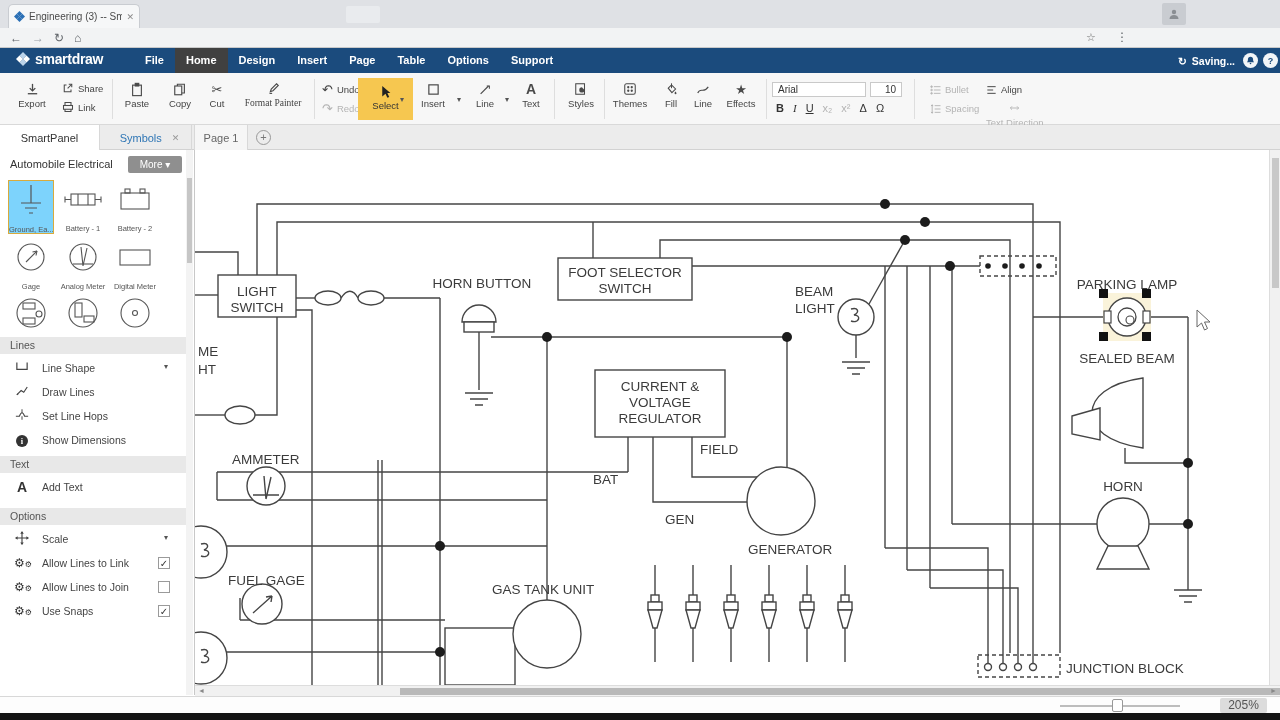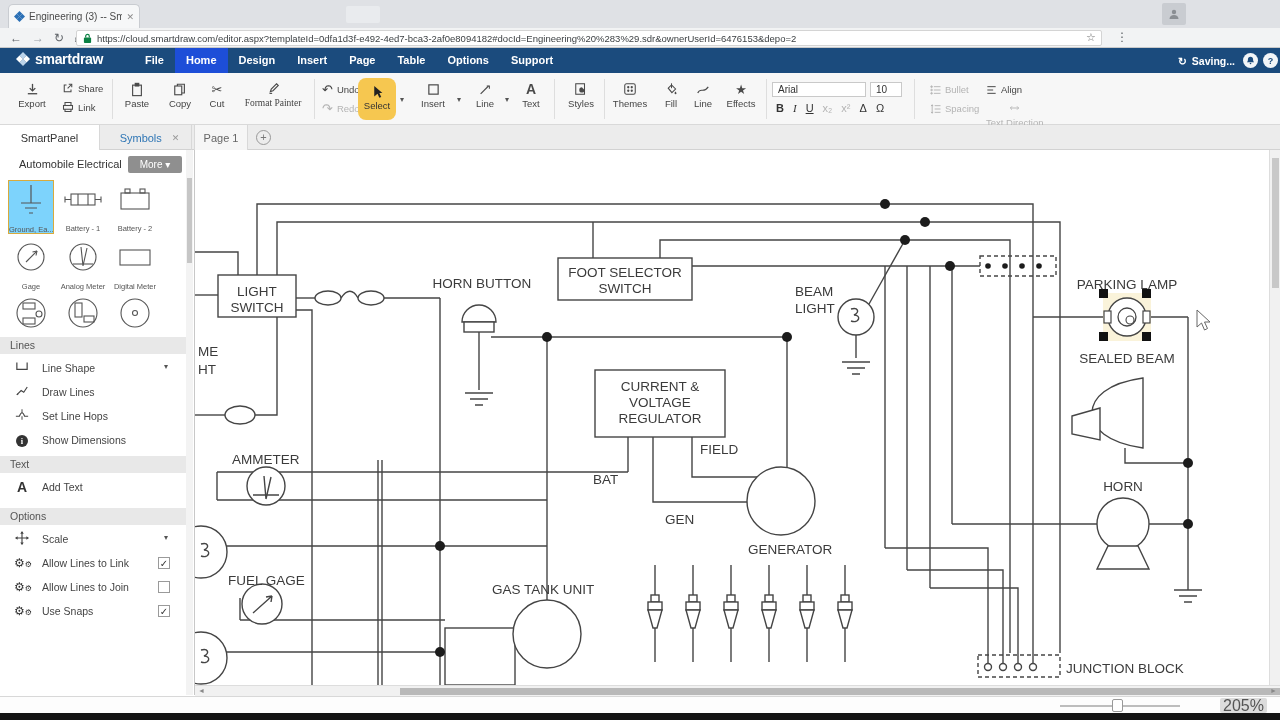--- a/index.html
+++ b/index.html
@@ -17,50 +17,50 @@
   #urlfield { position:absolute; left:76px; top:2px; width:1026px; height:16px; background:#fff; border:1px solid #d4d4d4; border-radius:2px; display:flex; align-items:center; padding:0 6px; gap:5px; }
   #urltext { font-size:9.5px; color:#3c4043; white-space:nowrap; overflow:hidden; }
   .star { position:absolute; left:1086px; top:3px; font-size:11px; color:#777; }
   .menu3 { position:absolute; left:1116px; top:2px; font-size:12px; color:#5f6368; }
   
   #appheader { position:absolute; left:0; top:48px; width:1280px; height:25px; background:#1b4b7d; }
   #logo { position:absolute; left:16px; top:3px; display:flex; align-items:center; gap:5px; }
   #logo .word { color:#fff; font-size:14px; font-weight:bold; letter-spacing:-0.3px; }
   .appmenu { position:absolute; left:134px; top:0; height:25px; display:flex; }
   .appmenu span { color:#fff; font-size:11px; font-weight:bold; line-height:25px; padding:0 11px; }
-  .appmenu span.active { background:#1d4ed8; }
+  .appmenu span.active { background:#404040; }
   #savebox { position:absolute; left:1178px; top:0; height:25px; display:flex; align-items:center; gap:5px; color:#fff; font-size:10.5px; font-weight:bold; }
   .hd-circle { position:absolute; top:5px; width:15px; height:15px; border-radius:50%; background:#f2f5f8; display:flex; align-items:center; justify-content:center; font-size:9px; color:#1b4b7d; font-weight:bold; }
   
   #toolbar { position:absolute; left:0; top:73px; width:1280px; height:52px; background:#f7f7f7; border-bottom:1px solid #d9d9d9; }
   .tbtn { position:absolute; text-align:center; color:#444; font-size:9.5px; }
   .tbtn .ic { height:18px; display:flex; align-items:center; justify-content:center; color:#4a4a4a; font-size:13px; }
   .trow { position:absolute; display:flex; align-items:center; gap:4px; font-size:9.5px; color:#444; }
   .trow.dim, .tbtn.dim { color:#b4b4b4; }
   .trow.dim svg *, .tbtn.dim svg * { stroke:#b9b9b9 !important; }
   .sep { position:absolute; top:6px; width:1px; height:40px; background:#dedede; }
-  #selectbtn { position:absolute; left:358px; top:5px; width:38px; height:42px; background:#f6c750; border-radius:8px; text-align:center; font-size:9.5px; color:#333; }
+  #selectbtn { position:absolute; left:358px; top:5px; width:55px; height:42px; background:#f6c750; border-radius:0; text-align:center; font-size:9.5px; color:#333; }
   #selectbtn .ic { height:22px; display:flex; align-items:flex-end; justify-content:center; }
   .caret { position:absolute; font-size:8px; color:#555; }
   .fontfield { position:absolute; background:#fff; border:1px solid #c9c9c9; font-size:10px; color:#333; padding:1px 5px; height:15px; }
   .fmtch { position:absolute; top:29px; display:flex; gap:9px; font-size:11px; color:#333; align-items:center; }
   .fmtch .dim { color:#b4b4b4; }
   
   #tabsrow { position:absolute; left:0; top:125px; width:1280px; height:25px; background:#ececec; }
   #tabsrow .bline { position:absolute; left:100px; top:24px; width:1180px; height:1px; background:#d2d2d2; }
   .ptab { position:absolute; top:0; height:25px; font-size:11px; display:flex; align-items:center; justify-content:center; }
   #tab-smartpanel { left:0; width:100px; background:#fff; color:#333; border-right:1px solid #d8d8d8; }
   #tab-symbols { left:100px; width:92px; color:#2f76b5; border-right:1px solid #d8d8d8; gap:10px;padding-left:8px; }
   #tab-symbols .x { color:#999; font-size:9px; }
   #tab-page1 { left:194px; width:54px; background:#f6f6f6; border-right:1px solid #d8d8d8; border-left:1px solid #d8d8d8; color:#666; }
   #tab-plus { position:absolute; left:256px; top:5px; width:15px; height:15px; border:1px solid #999; border-radius:50%; color:#777; font-size:11px; line-height:13px; text-align:center; }
   
   #panel { position:absolute; left:0; top:150px; width:195px; height:545px; background:#fff; border-right:1px solid #c8c8c8; }
   #cathdr { position:absolute; left:0; top:4px; width:195px; height:22px; }
-  #cathdr .nm { position:absolute; left:19px; top:4px; font-size:11px; color:#333; }
+  #cathdr .nm { position:absolute; left:10px; top:4px; font-size:11px; color:#333; }
   #morebtn { position:absolute; left:128px; top:2px; width:54px; height:17px; background:#8f8f8f; color:#fff; font-size:10px; text-align:center; line-height:17px; border-radius:2px; }
   .symcell { position:absolute; width:46px; height:54px; text-align:center; }
   .symcell .lbl { font-size:7.5px; color:#555; white-space:nowrap; overflow:hidden; }
   .symcell.sel { background:#7dd3fc; border:1px solid #d9ab3c; }
   #pscroll { position:absolute; left:186px; top:0; width:7px; height:545px; background:#f3f3f3; }
   #pscroll .thumb { position:absolute; left:1px; top:28px; width:5px; height:85px; background:#c6c6c6; }
   .sechdr { position:absolute; left:0; width:186px; height:17px; background:#e8e8e8; font-size:10.5px; color:#555; line-height:17px; padding-left:10px; }
   .prow { position:absolute; left:0; width:186px; height:22px; font-size:10.5px; color:#444; }
   .prow .pic { position:absolute; left:14px; top:2px; width:16px; height:16px; color:#333; font-size:12px; text-align:center; line-height:16px; }
   .prow .plbl { position:absolute; left:42px; top:4px; }
@@ -71,21 +71,21 @@
   #canvas { position:absolute; left:195px; top:150px; width:1085px; height:535px; background:#fff; }
   #vscroll { position:absolute; left:1269px; top:150px; width:11px; height:535px; background:#f1f1f1; border-left:1px solid #ddd; }
   #vscroll .thumb { position:absolute; left:2px; top:8px; width:7px; height:130px; background:#c8c8c8; }
   #hscroll { position:absolute; left:195px; top:685px; width:1085px; height:11px; background:#f1f1f1; border-top:1px solid #ddd; }
   #hscroll .thumb { position:absolute; left:205px; top:2px; width:1048px; height:7px; background:#b9b9b9; }
   #hscroll .arr { position:absolute; top:1px; font-size:7px; color:#888; }
   
   #statusbar { position:absolute; left:0; top:696px; width:1280px; height:17px; background:#fdfdfd; border-top:1px solid #d8d8d8; }
   #zoomtrack { position:absolute; left:1060px; top:8px; width:120px; height:2px; background:#bdbdbd; }
   #zoomhandle { position:absolute; left:1112px; top:2px; width:11px; height:13px; background:#fff; border:1px solid #999; border-radius:2px; }
-  #zoombadge { position:absolute; left:1220px; top:1px; width:47px; height:15px; background:#dcdcdc; border-radius:2px; font-size:16px; color:#555; text-align:center; line-height:15px; }
+  #zoombadge { position:absolute; left:1220px; top:1px; width:47px; height:15px; background:#dcdcdc; border-radius:2px; font-size:12px; color:#555; text-align:center; line-height:15px; }
   #blackstrip { position:absolute; left:0; top:713px; width:1280px; height:7px; background:#141414; }
   svg text { font-family:"Liberation Sans", sans-serif; }
 </style>
 </head>
 <body>
 
 <div id="tabbar">
   <div class="chr-tab">
     <svg width="11" height="11" viewBox="0 0 16 16">
         <g fill="#2a6fb5">
@@ -104,27 +104,20 @@
         <circle cx="6" cy="4" r="2.2" fill="#8a8e93"></circle>
         <path d="M1.5 11c0-2.5 2-4 4.5-4s4.5 1.5 4.5 4z" fill="#8a8e93"></path>
       </svg>
   </div>
 </div>
 <div id="addrbar">
   <span class="nav-ic">←</span>
   <span class="nav-ic dim">→</span>
   <span class="nav-ic">↻</span>
   <span class="nav-ic">⌂</span>
-  <div id="urlfield">
-    <svg width="9" height="11" viewBox="0 0 10 12">
-        <rect x="1" y="5" width="8" height="6" rx="1" fill="#0b8043"></rect>
-        <path d="M3 5V3.5a2 2 0 0 1 4 0V5" fill="none" stroke="#0b8043" stroke-width="1.3"></path>
-      </svg>
-    <span id="urltext">https://cloud.smartdraw.com/editor.aspx?templateId=0dfa1d3f-e492-4ed7-bca3-2af0e8094182#docId=Engineering%20%283%29.sdr&amp;ownerUserId=6476153&amp;depo=2</span>
-  </div>
   <span class="star">☆</span>
   <span class="menu3">⋮</span>
 </div>
 
 <div id="appheader">
   <div id="logo">
     <svg width="14" height="14" viewBox="0 0 16 16">
         <g fill="#bcd4ea">
           <polygon points="8,0 12,4 8,8 4,4"></polygon>
           <polygon points="8,8 12,12 8,16 4,12"></polygon>
@@ -299,21 +292,21 @@
         </svg>
       </div>
     <div>Line</div>
   </div>
   <div class="tbtn" style="left:720px; top:7px; width:42px;">
     <div class="ic" style="font-size:13px;">★</div>
     <div>Effects</div>
   </div>
   <div class="sep" style="left:766px;"></div>
   <div class="fontfield" style="left:772px; top:9px; width:94px;">Arial</div>
-  <div class="fontfield" style="left:870px; top:9px; width:32px; text-align:left;">10</div>
+  <div class="fontfield" style="left:870px; top:9px; width:32px; text-align:right;">10</div>
   <div class="fmtch" style="left:776px;">
     <span style="font-weight:bold;">B</span>
     <span style="font-style:italic; font-family:'Liberation Serif',serif;">I</span>
     <span style="text-decoration:underline;">U</span>
     <span class="dim">x₂</span>
     <span class="dim">x²</span>
     <span>Δ</span>
     <span>Ω</span>
   </div>
   <div class="sep" style="left:914px;"></div>

